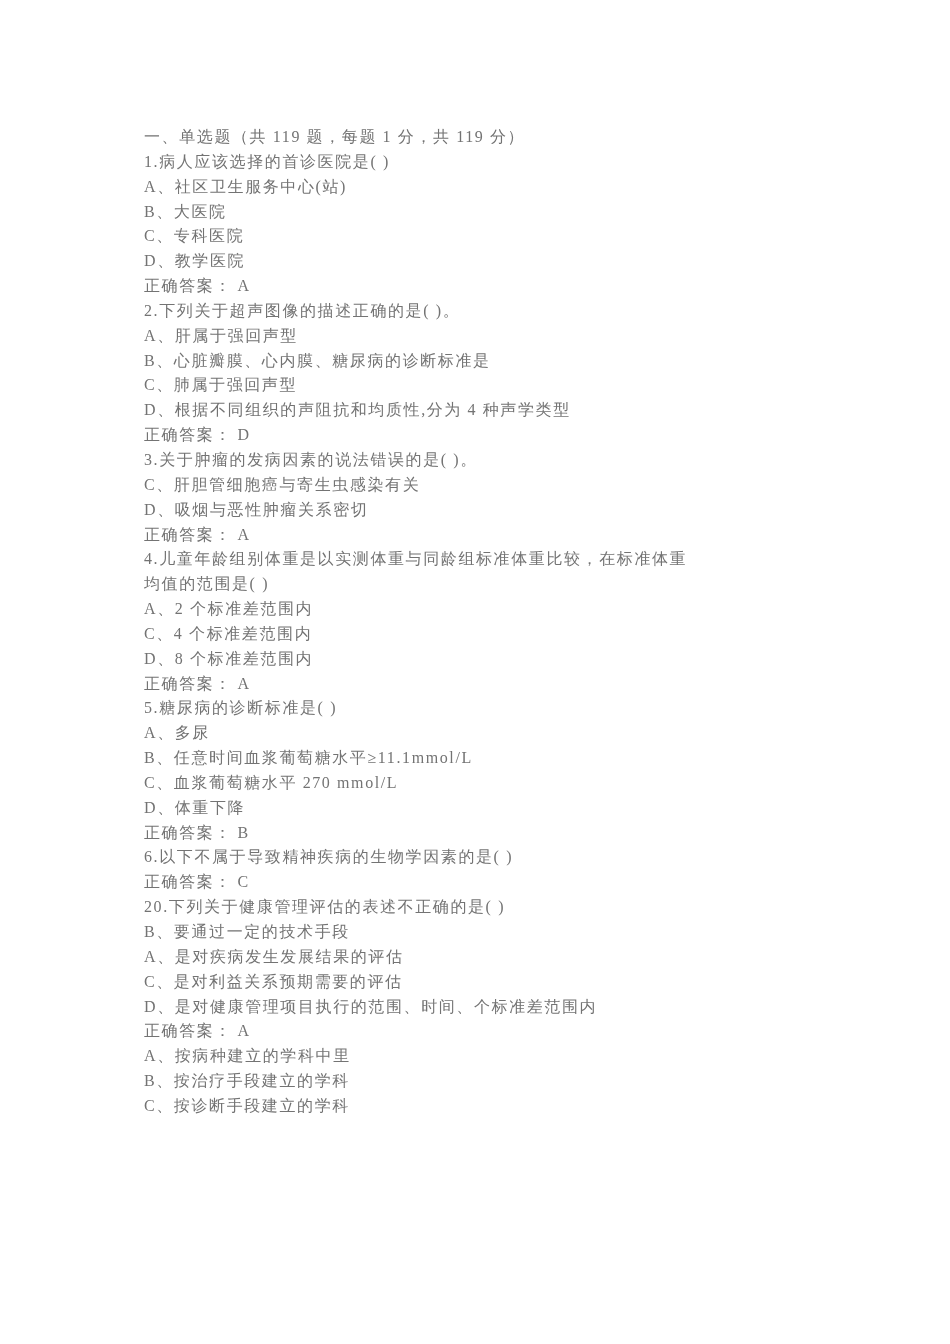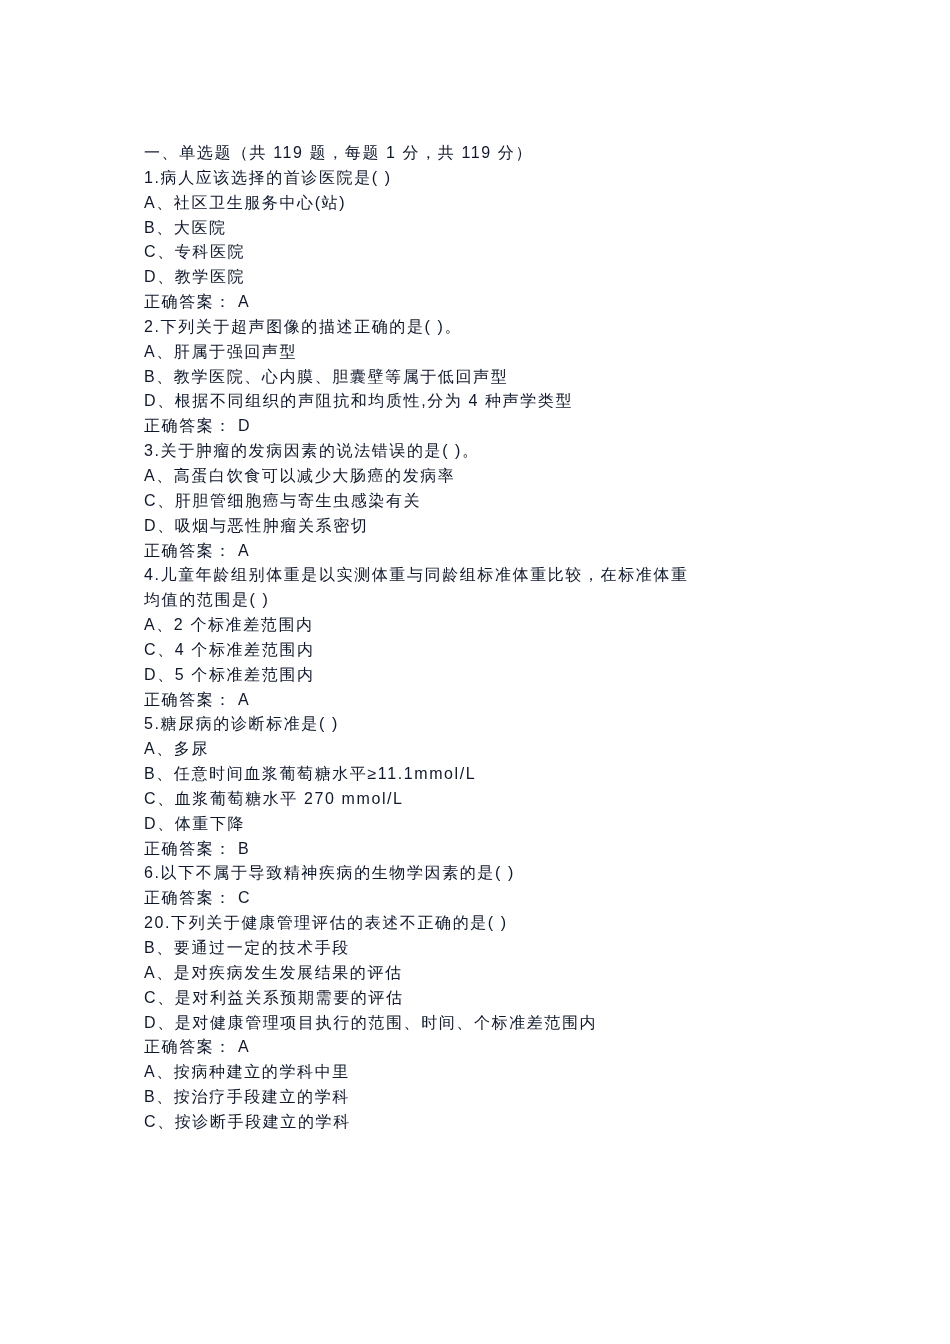--- a/index.html
+++ b/index.html
@@ -11,26 +11,25 @@
     width: 950px;
     height: 1344px;
     position: relative;
     overflow: hidden;
   }
   .page {
     position: absolute;
     left: 144px;
     top: 125px;
     width: 640px;
-    color: #0f172a;
-    font-family: Liberation Sans, sans-serif;
+    color: #737373;
+    font-family: Liberation Serif, serif;
     font-size: 16px;
     line-height: 24.85px;
     letter-spacing: 1.6px;
-    margin-top: 16px;
   }
   .line {
     white-space: nowrap;
     height: 24.85px;
   }
 </style>
 </head>
 <body>
 
 <div class="page">
@@ -41,39 +40,39 @@
     <div class="line">A、社区卫生服务中心(站)</div>
     <div class="line">B、大医院</div>
     <div class="line">C、专科医院</div>
     <div class="line">D、教学医院</div>
     <div class="line">正确答案： A</div>
   </div>
 
   <div>
     <div class="line">2.下列关于超声图像的描述正确的是( )。</div>
     <div class="line">A、肝属于强回声型</div>
-    <div class="line">B、教学医院、心内膜、胆囊壁等属于低回声型</div>
+    <div class="line">B、心脏瓣膜、心内膜、糖尿病的诊断标准是</div>
+    <div class="line">C、肺属于强回声型</div>
     <div class="line">D、根据不同组织的声阻抗和均质性,分为 4 种声学类型</div>
     <div class="line">正确答案： D</div>
   </div>
 
   <div>
     <div class="line">3.关于肿瘤的发病因素的说法错误的是( )。</div>
-    <div class="line">A、高蛋白饮食可以减少大肠癌的发病率</div>
     <div class="line">C、肝胆管细胞癌与寄生虫感染有关</div>
     <div class="line">D、吸烟与恶性肿瘤关系密切</div>
     <div class="line">正确答案： A</div>
   </div>
 
   <div>
     <div class="line">4.儿童年龄组别体重是以实测体重与同龄组标准体重比较，在标准体重</div>
     <div class="line">均值的范围是( )</div>
     <div class="line">A、2 个标准差范围内</div>
     <div class="line">C、4 个标准差范围内</div>
-    <div class="line">D、5 个标准差范围内</div>
+    <div class="line">D、8 个标准差范围内</div>
     <div class="line">正确答案： A</div>
   </div>
 
   <div>
     <div class="line">5.糖尿病的诊断标准是( )</div>
     <div class="line">A、多尿</div>
     <div class="line">B、任意时间血浆葡萄糖水平≥11.1mmol/L</div>
     <div class="line">C、血浆葡萄糖水平 270  mmol/L</div>
     <div class="line">D、体重下降</div>
     <div class="line">正确答案： B</div>

